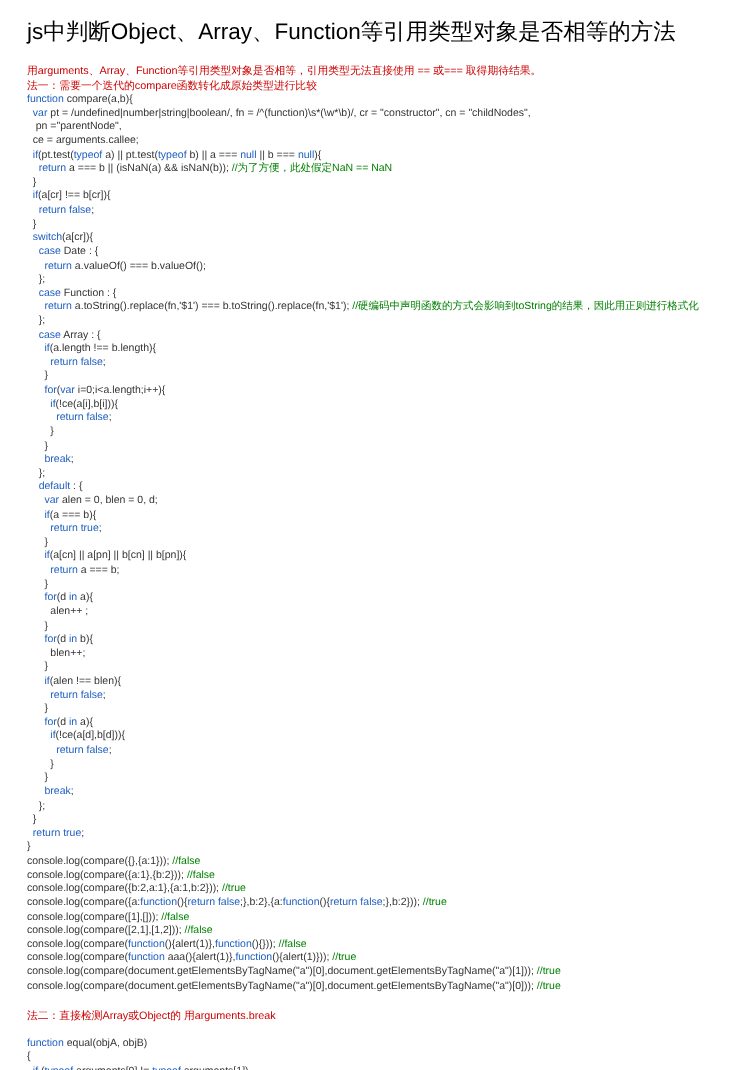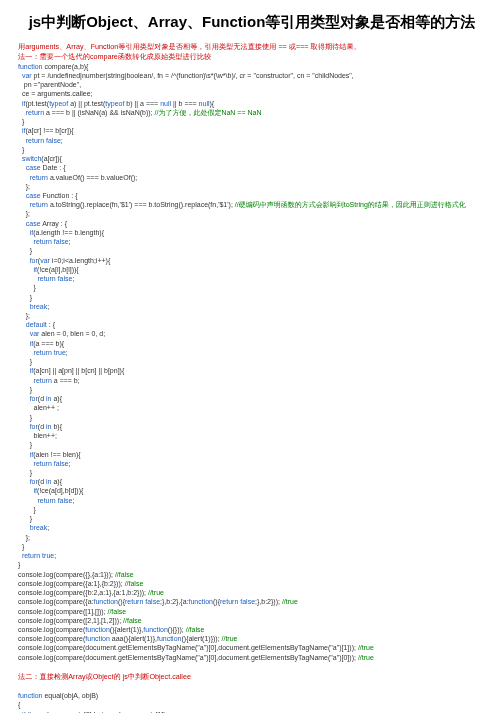--- a/index.html
+++ b/index.html
@@ -1,17 +1,17 @@
 <!DOCTYPE html>
 <html><head>
 <meta charset="utf-8">
 <style>
 *{margin:0;padding:0;box-sizing:border-box}
 body{font-family:Arial,sans-serif;font-size:7.2px;padding:12px 18px;width:504px;line-height:1.35;color:#333}
-h1{font-size:15px;font-weight:bold;text-align:center;margin-bottom:10px;color:#000}
+h1{font-size:15px;font-weight:normal;margin-bottom:10px;color:#000}
 .red{color:#c00}
 .blue{color:#2060c0}
 .green{color:#008000}
 pre{font-family:Arial,sans-serif;white-space:pre;font-size:7px;line-height:1.32}
 </style>
 </head>
 <body>
 
 
 
@@ -80,21 +80,21 @@
 <span>console.log(compare({b:2,a:1},{a:1,b:2})); </span><span class="green">//true</span>
 <span>console.log(compare({a:</span><span class="blue">function</span><span>(){</span><span class="blue">return false</span><span>;},b:2},{a:</span><span class="blue">function</span><span>(){</span><span class="blue">return false</span><span>;},b:2})); </span><span class="green">//true</span>
 <span>console.log(compare([1],[])); </span><span class="green">//false</span>
 <span>console.log(compare([2,1],[1,2])); </span><span class="green">//false</span>
 <span>console.log(compare(</span><span class="blue">function</span><span>(){alert(1)},</span><span class="blue">function</span><span>(){})); </span><span class="green">//false</span>
 <span>console.log(compare(</span><span class="blue">function</span><span> aaa(){alert(1)},</span><span class="blue">function</span><span>(){alert(1)})); </span><span class="green">//true</span>
 <span>console.log(compare(document.getElementsByTagName("a")[0],document.getElementsByTagName("a")[1])); </span><span class="green">//true</span>
 <span>console.log(compare(document.getElementsByTagName("a")[0],document.getElementsByTagName("a")[0])); </span><span class="green">//true</span></pre>
 
 <br>
-<div class="red">法二：直接检测Array或Object的  js中判断Object.callee</div>
+<div class="red">法二：直接检测Array或Object的  用arguments.break</div>
 <br>
 
 <pre><span class="blue">function</span><span> equal(objA, objB)</span>
 <span>{</span>
 <span class="blue">  if</span><span> (</span><span class="blue">typeof</span><span> arguments[0] != </span><span class="blue">typeof</span><span> arguments[1])</span>
 
 </pre>
 
 
 

